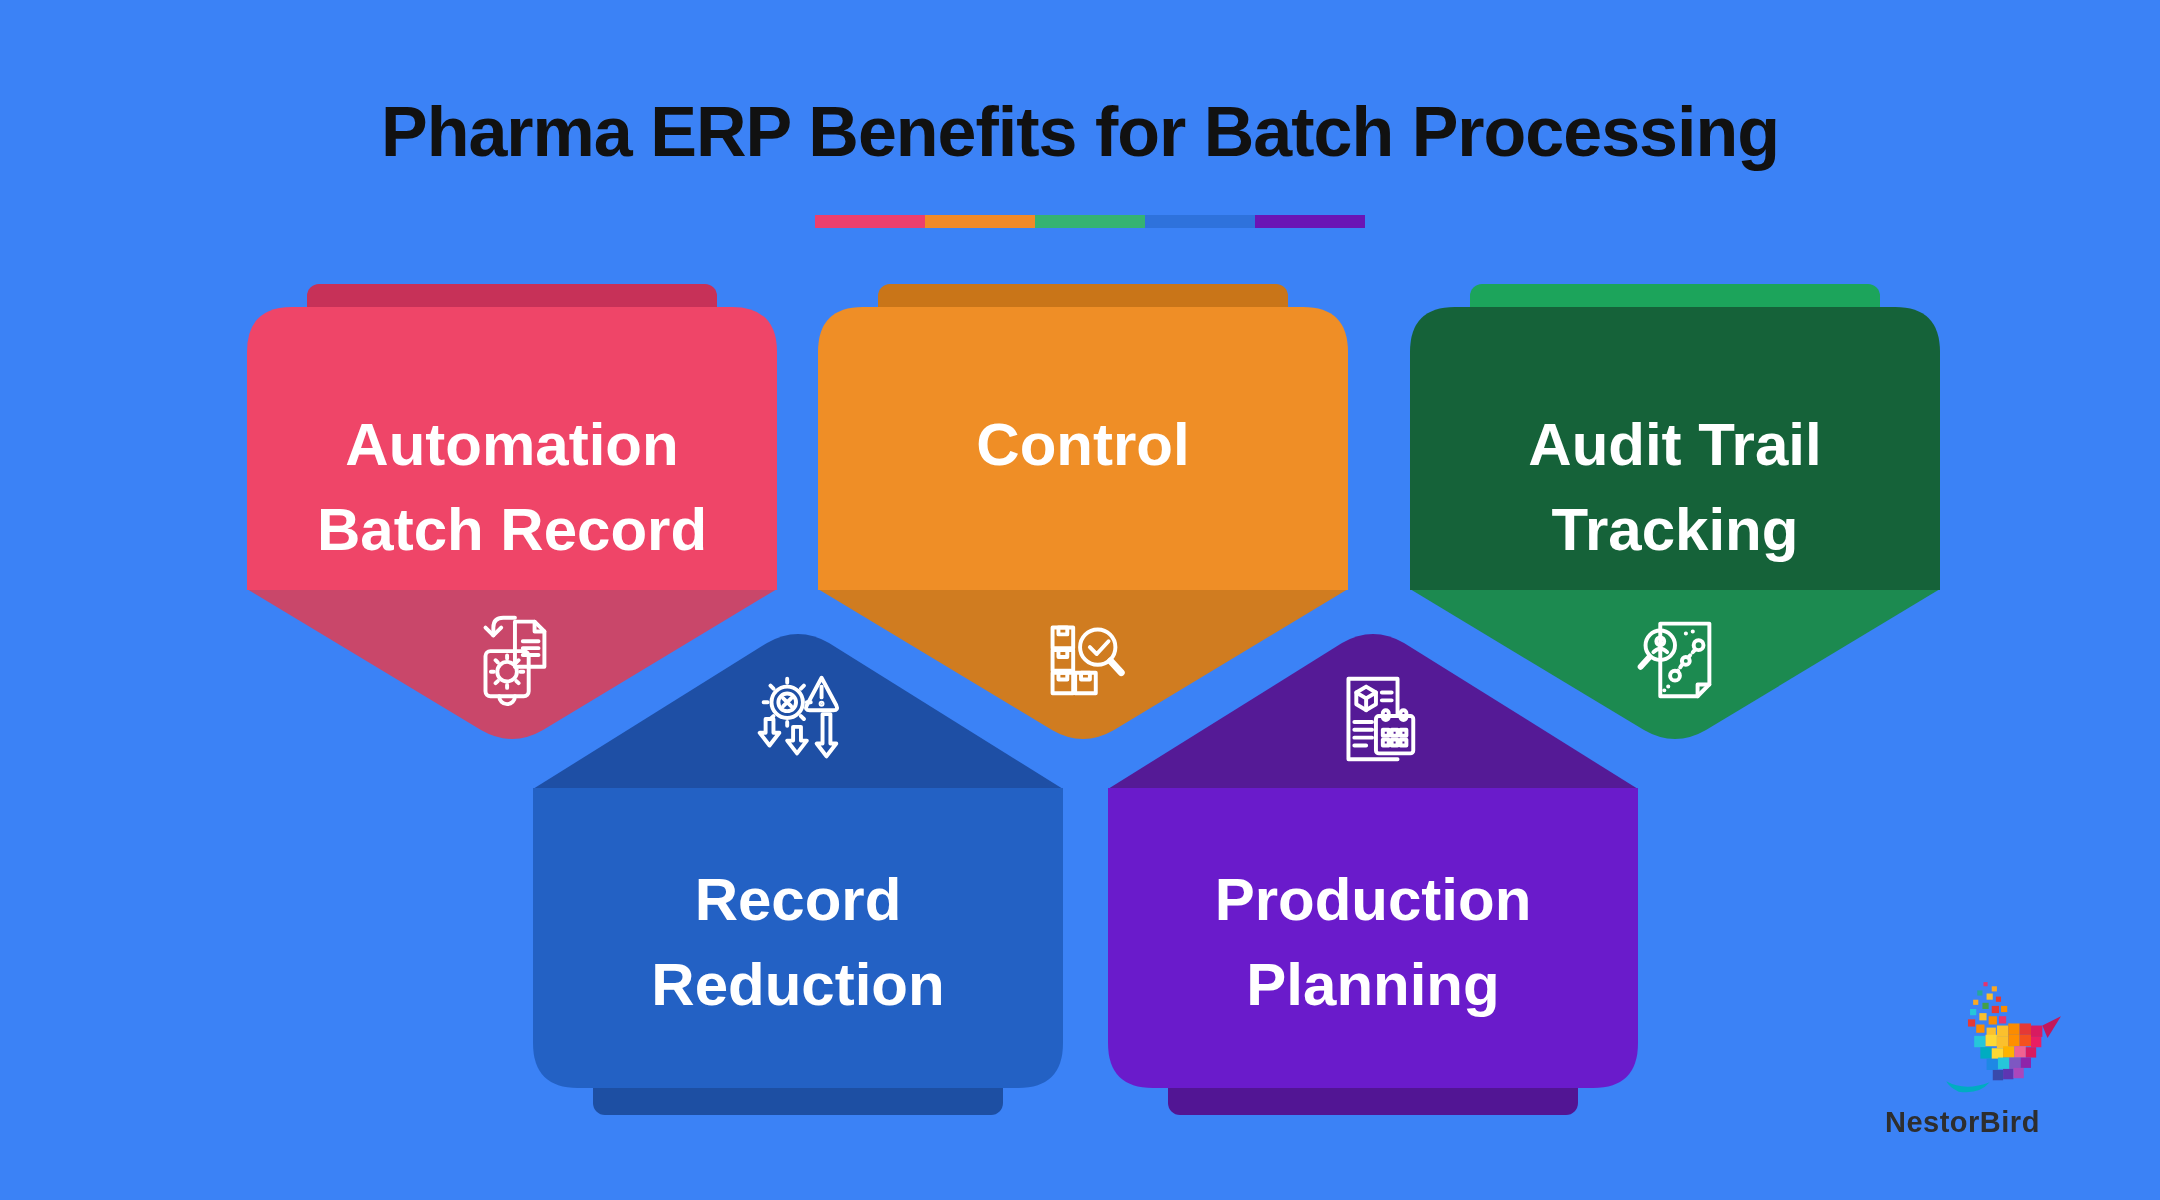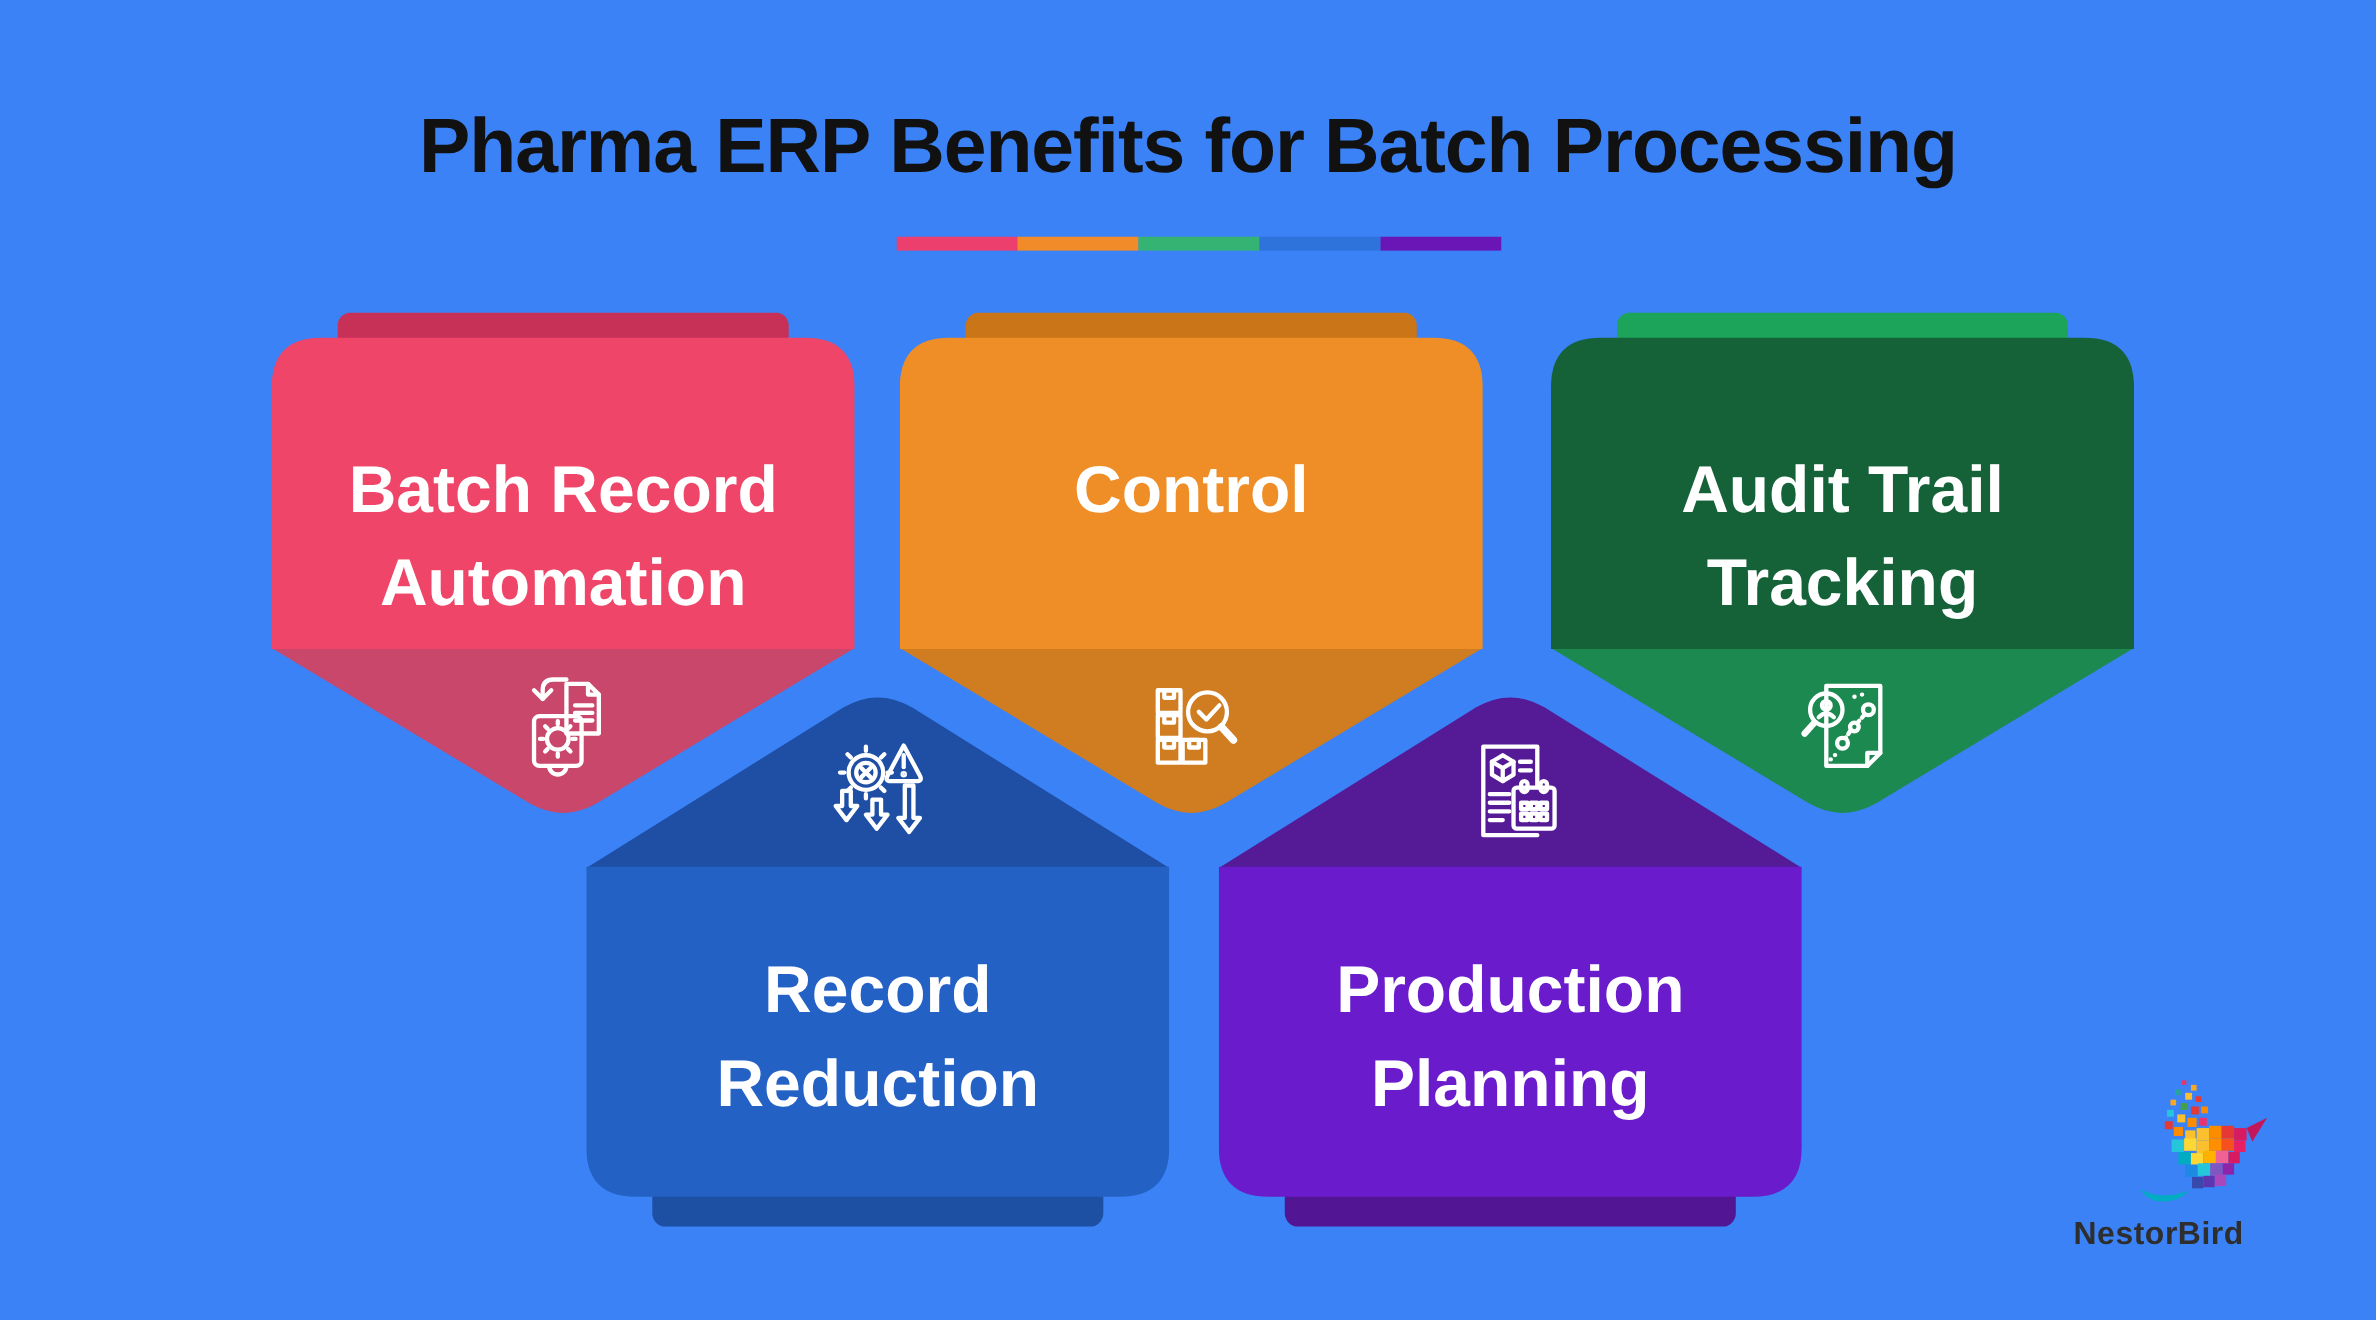--- a/index.html
+++ b/index.html
@@ -47,22 +47,22 @@
     <rect x="440" y="0" width="110" height="13" fill="#6A15B5"></rect>
   </svg>
 
   <div class="card card-down" style="left:247px;top:284px;">
     <svg class="shape" width="530" height="470" viewBox="0 0 530 470">
       <rect x="60" y="0" width="410" height="60" rx="12" fill="#C73158"></rect>
       <path d="M0,305 H530 L296,446 Q265,464 234,446 Z" fill="#C9476A"></path>
       <path d="M0,68 Q0,23 45,23 H485 Q530,23 530,68 V306 H0 Z" fill="#EF4568"></path>
     </svg>
     <div class="label label-down">
+      <div>Automation</div>
       <div>Batch Record</div>
-      <div>Automation</div>
     </div>
     <svg class="icon icon-down" viewBox="0 0 110 110" fill="none" stroke="#FFFFFF" stroke-width="4" stroke-linecap="round" stroke-linejoin="round">
       <path d="M58,16 H46 Q36,16 36,26 V34"></path>
       <path d="M36,34 l-8,-8 M36,34 l8,-8"></path>
       <path d="M58,20 h20 l10,10 v36 h-30 z"></path>
       <path d="M78,20 v10 h10"></path>
       <path d="M66,40 h16 M66,47 h16 M66,54 h16"></path>
       <rect x="28" y="50" width="44" height="46" rx="5"></rect>
       <circle cx="50" cy="71" r="10"></circle>
       <path d="M50,57.5 v-3 M50,84.5 v3 M36.5,71 h-3 M63.5,71 h3 M40.5,61.5 l-2.2,-2.2 M59.5,61.5 l2.2,-2.2 M40.5,80.5 l-2.2,2.2 M59.5,80.5 l2.2,2.2"></path>

